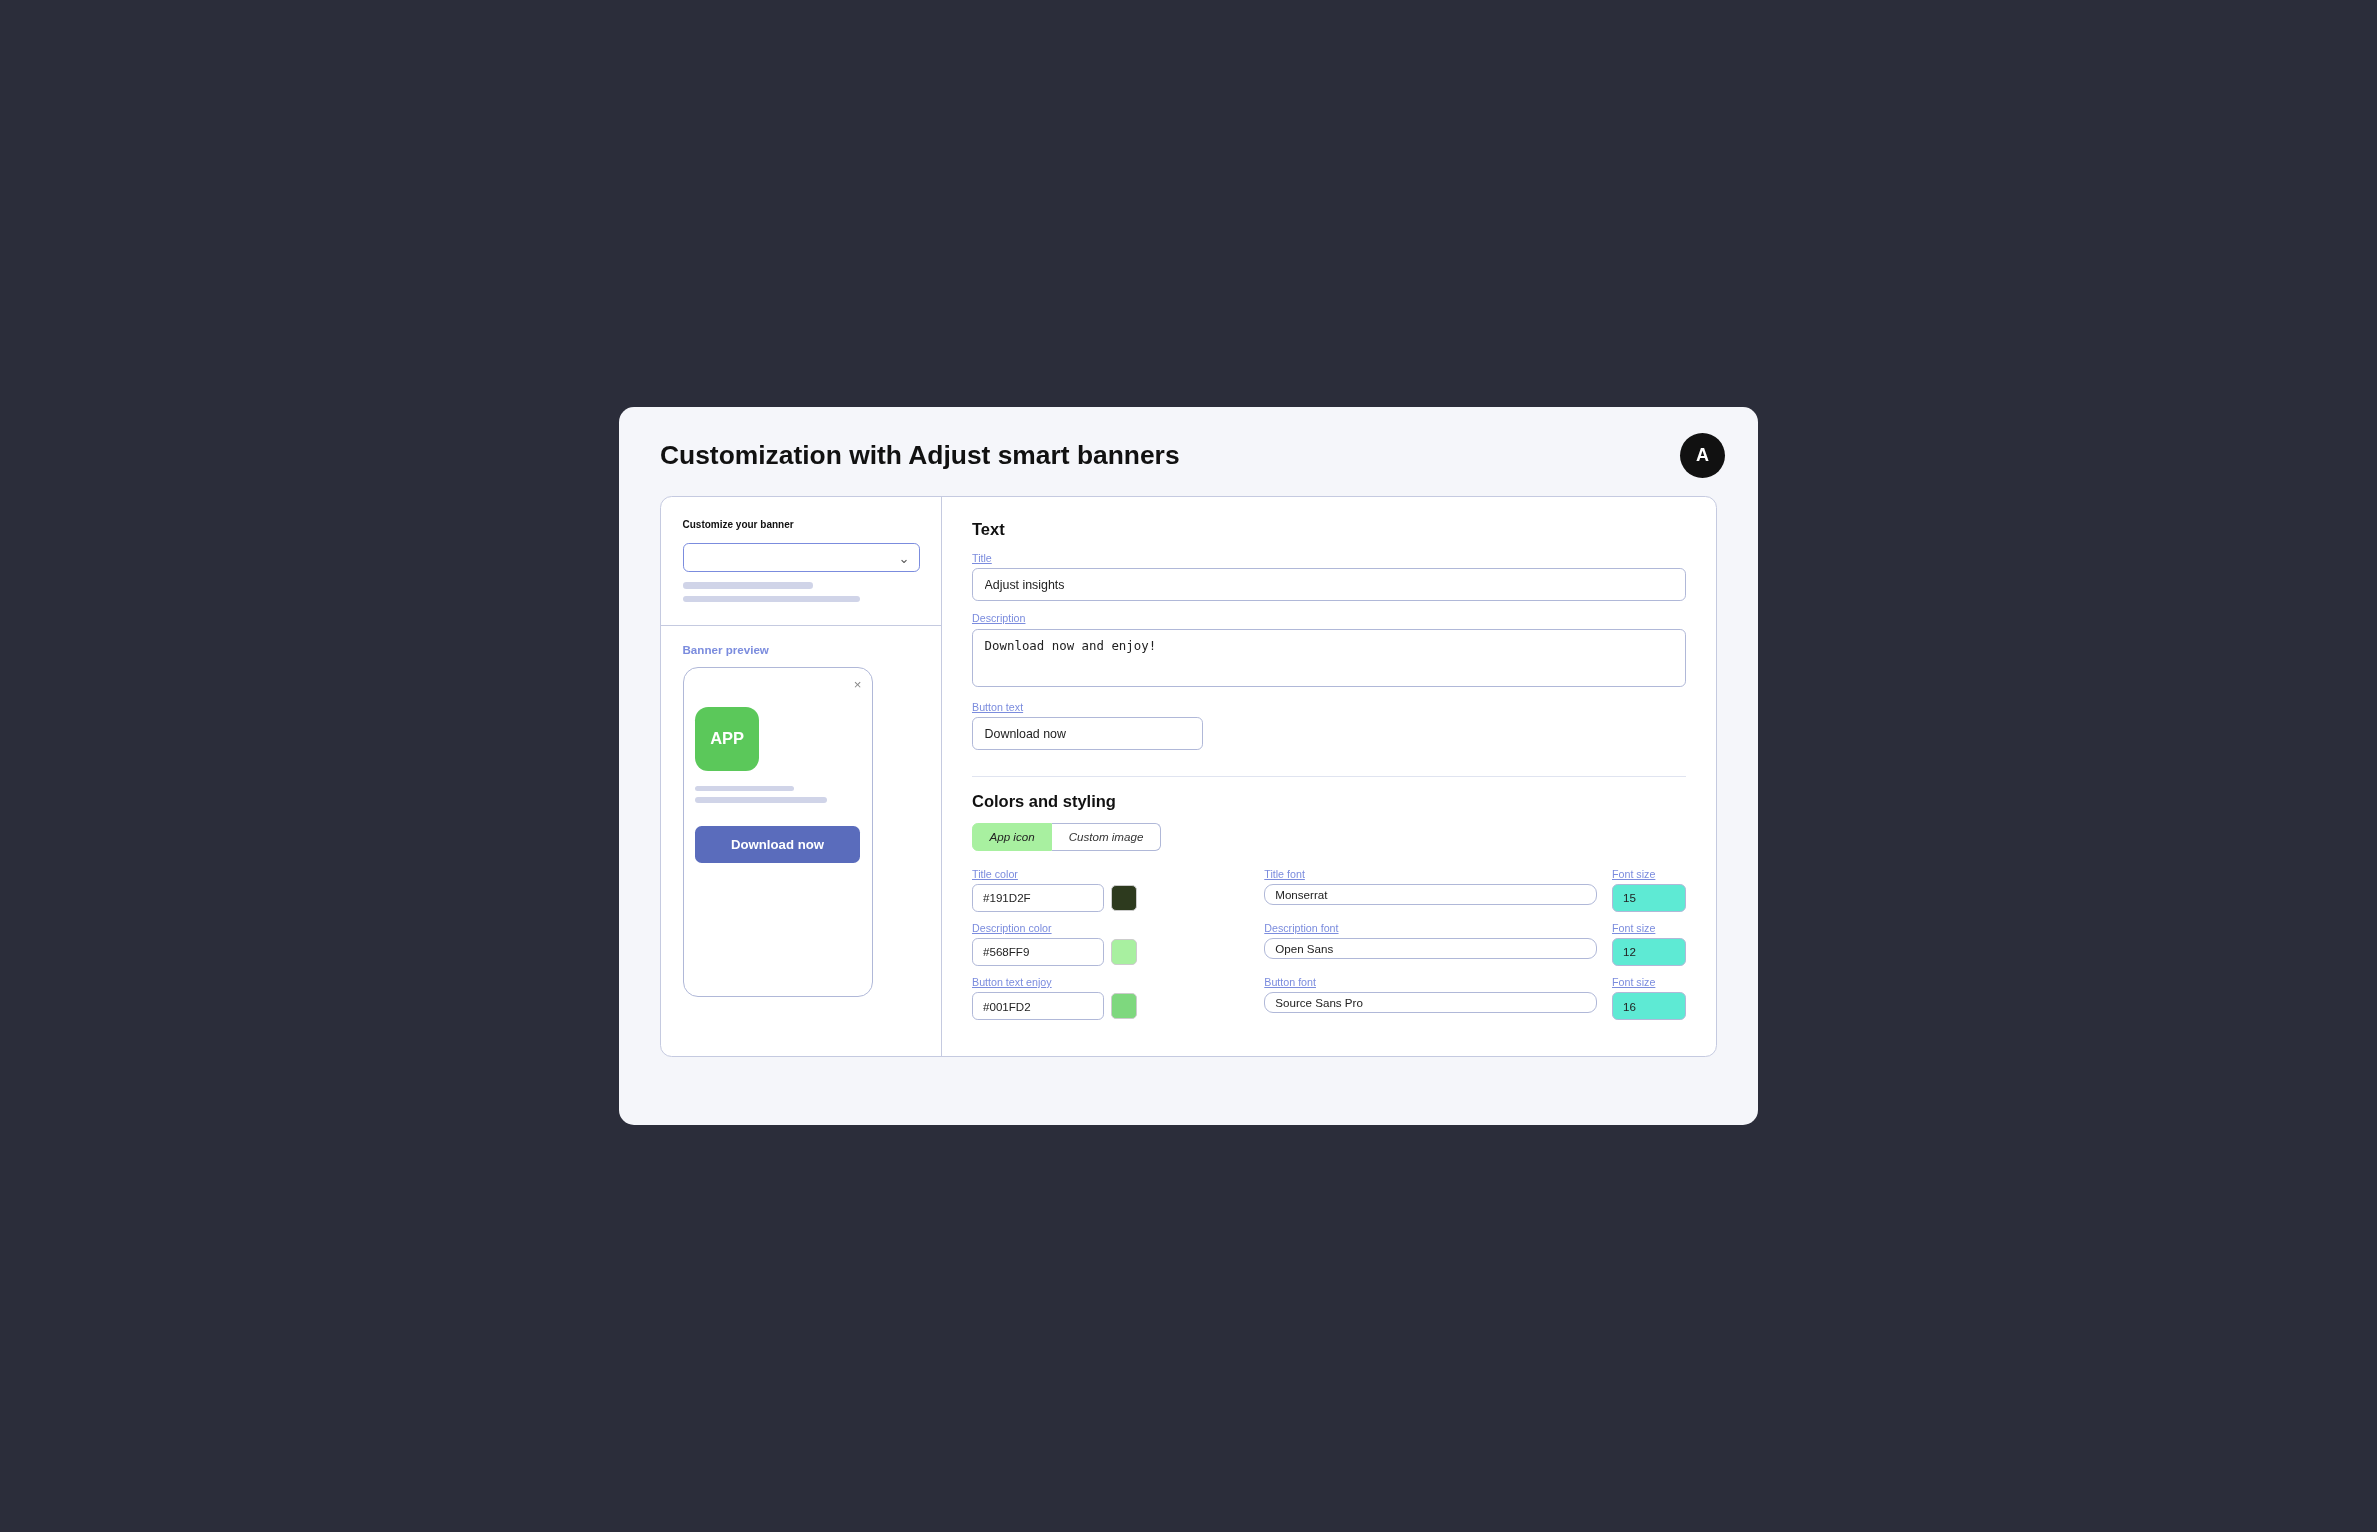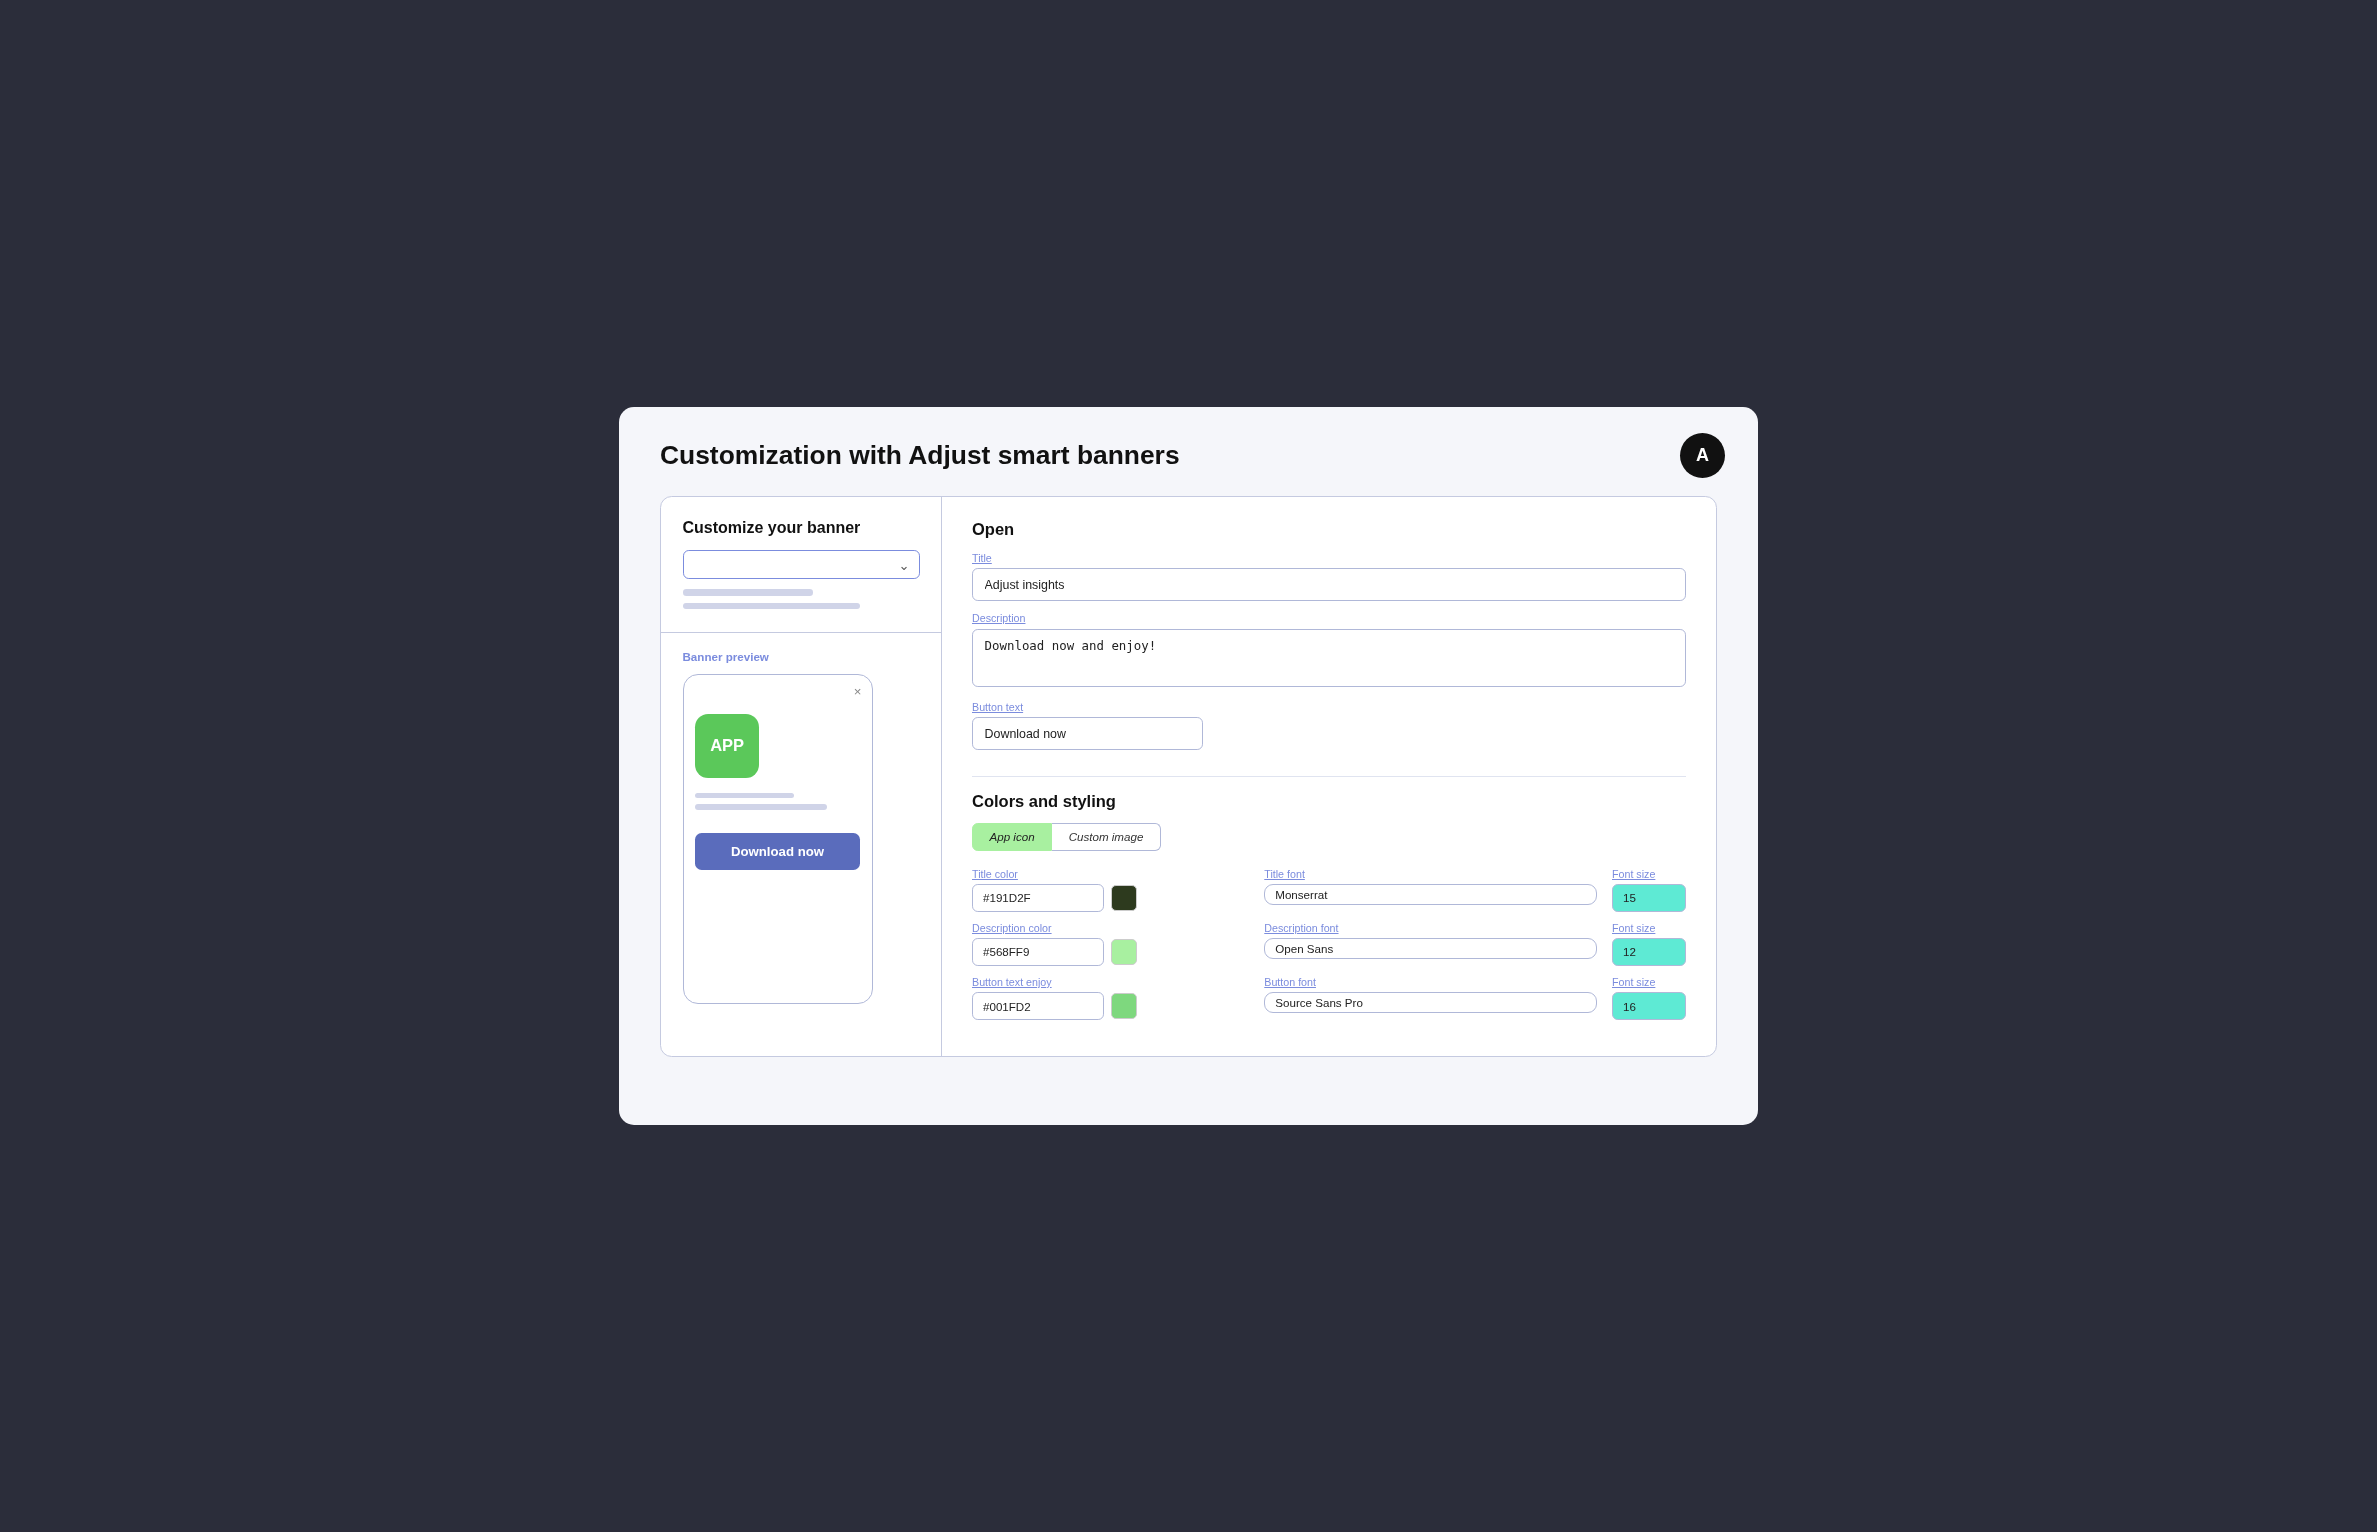--- a/index.html
+++ b/index.html
@@ -54,21 +54,21 @@
       min-width: 281px;
       border-right: 1.2px solid #c5cae0;
       display: flex;
       flex-direction: column;
     }
     .customize-section {
       padding: 21.5px 21.5px 16.5px 21.5px;
       border-bottom: 1.2px solid #c5cae0;
     }
     .customize-title {
-      font-size: 16px;
+      font-size: 10px;
       font-weight: 700;
       color: #111;
       margin-bottom: 13.2px;
     }
     .dropdown-wrapper {
       position: relative;
       margin-bottom: 10px;
     }
     .dropdown-select {
       width: 100%;
@@ -349,21 +349,21 @@
           <div class="preview-lines">
             <div class="preview-line w60"></div>
             <div class="preview-line w80"></div>
           </div>
           <button class="download-btn">Download now</button>
         </div>
       </div>
     </div>
 
     <div class="right-panel">
-      <div class="section-heading">Open</div>
+      <div class="section-heading">Text</div>
 
       <div class="field-label">Title</div>
       <input class="text-input" type="text" value="Adjust insights" style="">
 
       <div class="field-label">Description</div>
       <textarea class="textarea-input" style="">Download now and enjoy!</textarea>
 
       <div class="field-label">Button text</div>
       <input class="button-text-input" type="text" value="Download now" style="">
 

